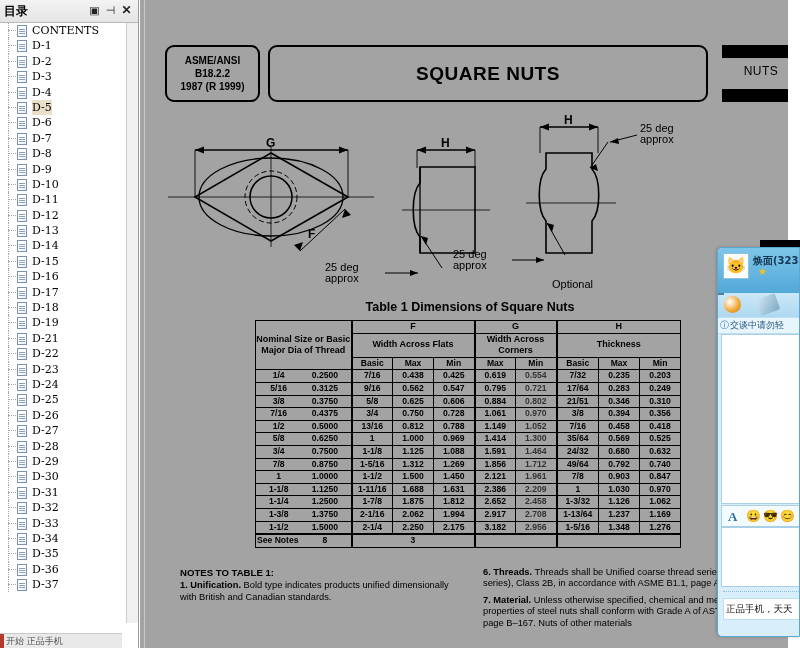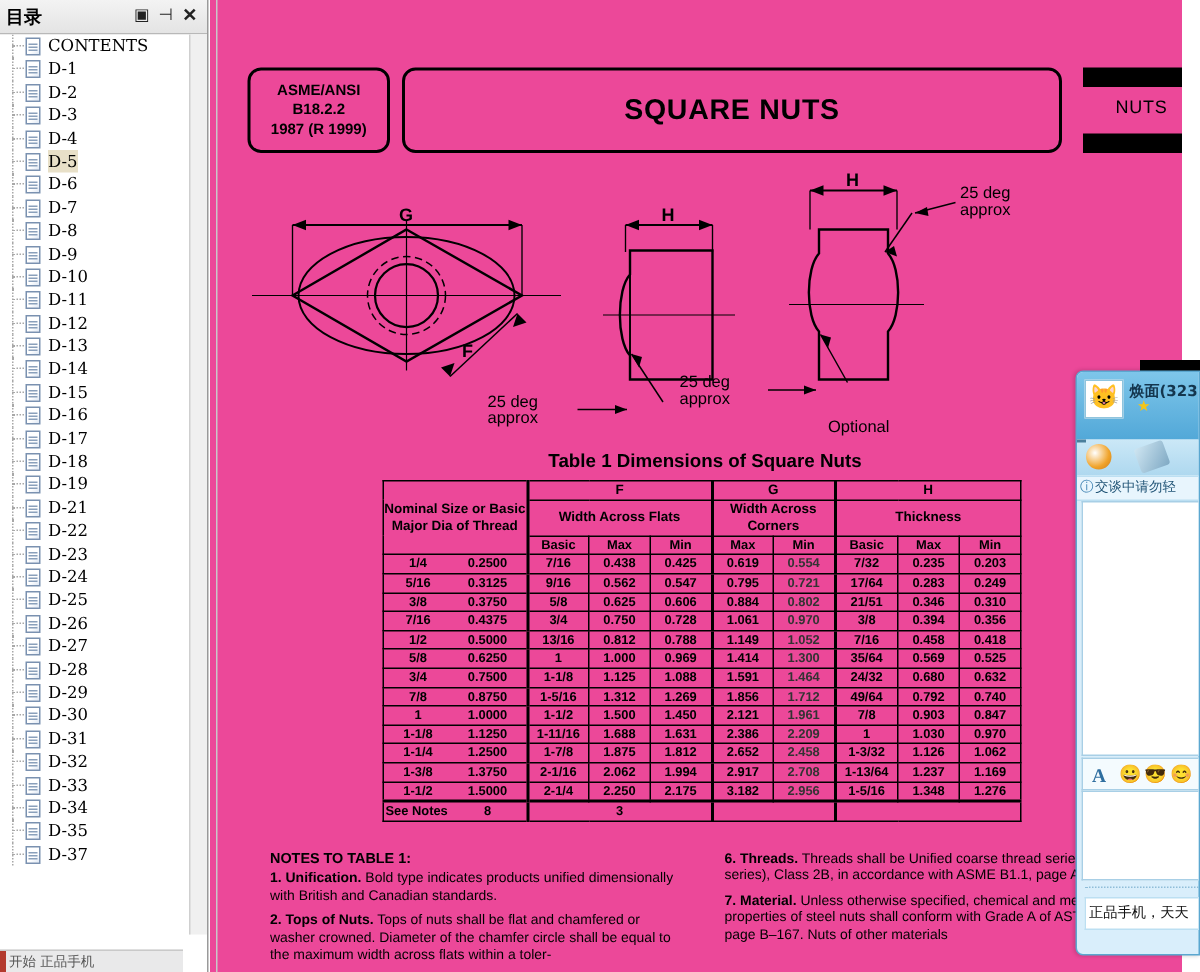--- a/index.html
+++ b/index.html
@@ -86,21 +86,21 @@
     font-family:"DejaVu Sans", sans-serif;white-space:nowrap;
   }
   #sidebar-scroll{
     position:absolute;right:0;top:23px;width:11px;height:600px;
     background:#f0f0f0;border-left:1px solid #cfcfcf;
   }
 
   
   #page{
     position:absolute;left:140px;top:0;width:648px;height:648px;
-    background:#ec4899;overflow:hidden;
+    background:#a3a3a3;overflow:hidden;
   }
   #page-border-left{
     position:absolute;left:4px;top:0;width:1px;height:648px;background:#c8c8c8;
   }
 
   
   #hdr-std{
     position:absolute;left:25px;top:45px;width:95px;height:57px;
     border:2px solid #000;border-radius:9px;box-sizing:border-box;
     text-align:center;
@@ -465,20 +465,26 @@
         <div class="tree-line"></div>
         <div class="tree-elbow"></div>
         <div class="doc-icon"></div>
         <div class="tree-label">D-34</div>
       </div>
       <div class="tree-item">
         <div class="tree-line"></div>
         <div class="tree-elbow"></div>
         <div class="doc-icon"></div>
         <div class="tree-label">D-35</div>
+      </div>
+      <div class="tree-item">
+        <div class="tree-line"></div>
+        <div class="tree-elbow"></div>
+        <div class="doc-icon"></div>
+        <div class="tree-label">D-36</div>
       </div>
       <div class="tree-item">
         <div class="tree-line"></div>
         <div class="tree-elbow"></div>
         <div class="doc-icon"></div>
         <div class="tree-label">D-37</div>
       </div>
     </div>
 
   <div id="sidebar-scroll"></div>
@@ -776,25 +782,20 @@
   </div>
 
   <div id="notes">
     <div class="notes-col" id="notes-left">
       <div class="notes-head">NOTES TO TABLE 1:</div>
       <div class="note-p">
         <b>1.</b>
         <b>Unification.</b>
         <span>Bold type indicates products unified dimensionally with British and Canadian standards.</span>
       </div>
-      <div class="note-p">
-        <b>2.</b>
-        <b>Tops of Nuts.</b>
-        <span>Tops of nuts shall be flat and chamfered or washer crowned.  Diameter of the chamfer circle shall be equal to the maximum width across flats within a toler-</span>
-      </div>
     </div>
     <div class="notes-col" id="notes-right">
       <div class="note-p">
         <b>6.</b>
         <b>Threads.</b>
         <span>Threads shall be Unified coarse thread series (UNC series), Class 2B, in accordance with ASME B1.1, page A–46.</span>
       </div>
       <div class="note-p">
         <b>7.</b>
         <b>Material.</b>

